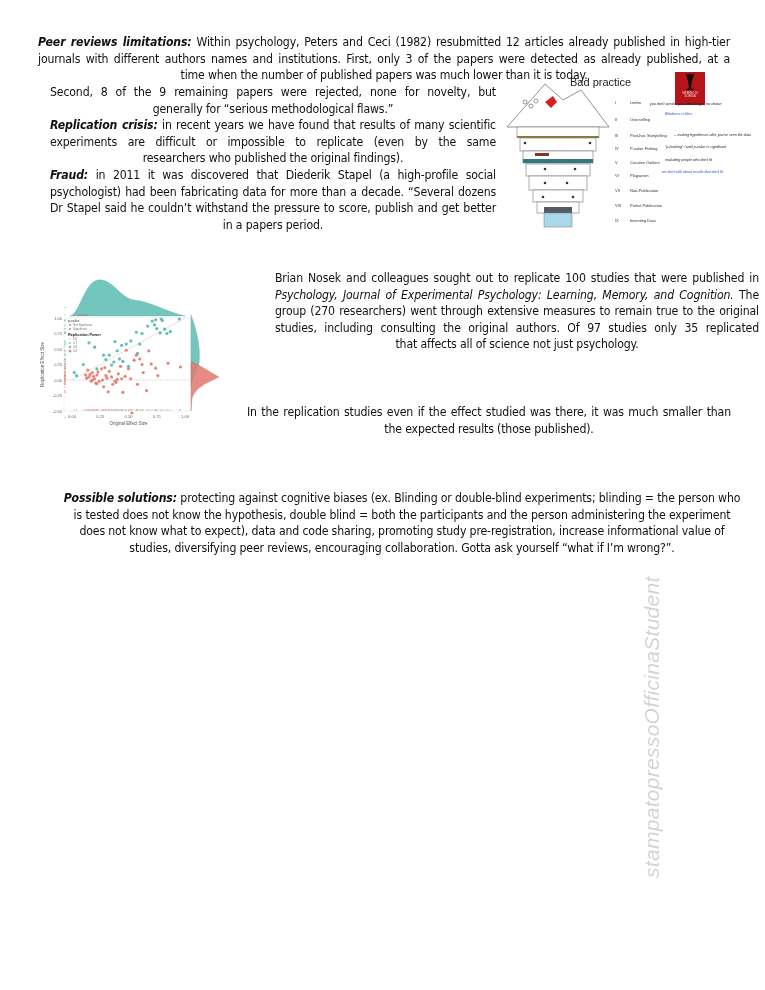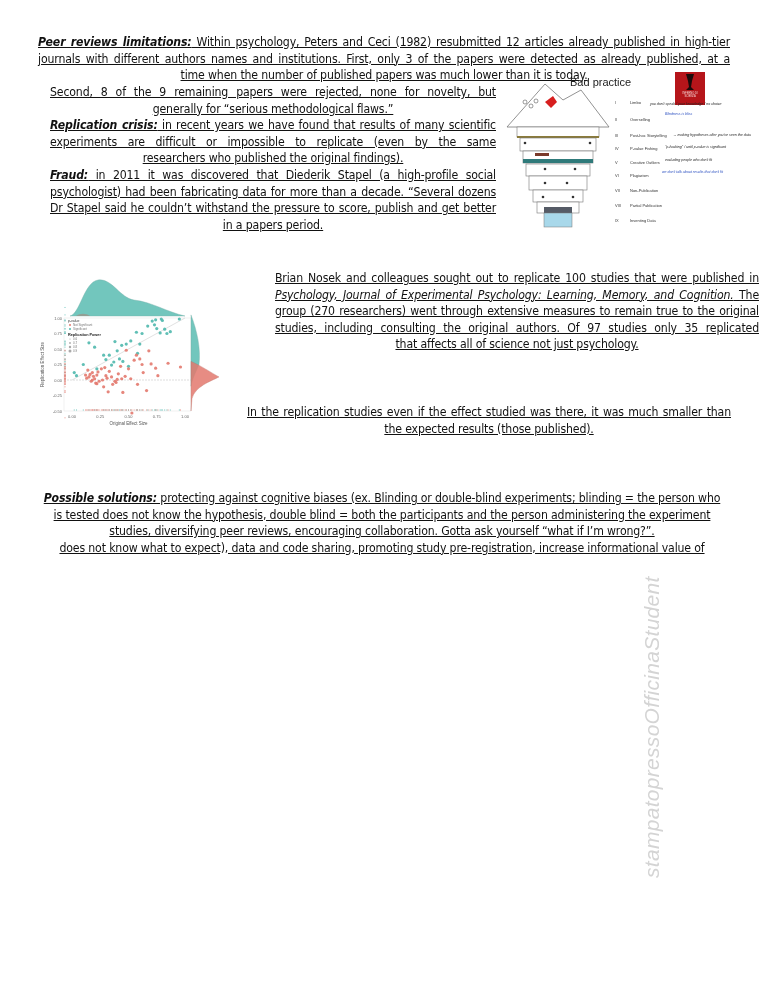--- a/index.html
+++ b/index.html
@@ -1,25 +1,25 @@
 <!DOCTYPE html>
 <html><head>
 <meta charset="utf-8">
 <style>
   html, body { margin: 0; padding: 0; background: #ffffff; }
   body { width: 765px; height: 990px; position: relative; overflow: hidden;
          font-family: "Liberation Sans", sans-serif; color: #111; }
   .para { position: absolute; font-family: "DejaVu Sans Condensed", "Liberation Sans Narrow", "Liberation Sans", sans-serif;
-          font-size: 12.2px; line-height: 16.6px; text-align: justify; letter-spacing: -0.15px; text-decoration: underline; }
+          font-size: 12.2px; line-height: 16.6px; text-align: justify; letter-spacing: -0.15px; }
   .para b { font-style: italic; font-weight: bold; }
   .p1 { left: 38px; top: 34px; width: 692px; }
   .p2 { left: 38px; top: 84px; width: 446px; margin-left: 12px; }
   .p3 { left: 247px; top: 270px; width: 484px; margin-left: 28px; }
   .p4 { left: 247px; top: 404px; width: 484px; }
-  .p5 { left: 32px; top: 490px; width: 700px; text-align: left; }
+  .p5 { left: 52px; top: 490px; width: 700px; text-align: left; }
   .jl { display: block; text-align: justify; text-align-last: justify; }
   .ll { display: block; text-align: center; }
   i.j { font-style: italic; }
 
   
   #bad-practice { position: absolute; left: 505px; top: 72px; width: 235px; height: 160px; }
   #bad-practice .title { position: absolute; left: 65px; top: 4px; font-size: 11px; color: #222; }
   #bad-practice .row-num { position: absolute; left: 110px; font-size: 4px; color: #444; width: 10px; }
   #bad-practice .row-lab { position: absolute; left: 125px; font-size: 4px; color: #333; white-space: nowrap; }
   #bad-practice .note { position: absolute; font-size: 3.6px; color: #222; font-style: italic; white-space: nowrap; }
@@ -426,17 +426,17 @@
 </div>
 
 <div class="para p4">
   <span class="jl">In the replication studies even if the effect studied was there, it was much smaller than</span>
   <span class="ll">the expected results (those published).</span>
 </div>
 
 <div class="para p5">
   <span class="ll"><b>Possible solutions:</b><span> protecting against cognitive biases (ex. Blinding or double-blind experiments; blinding = the person who</span></span>
   <span class="ll">is tested does not know the hypothesis, double blind = both the participants and the person administering the experiment</span>
+  <span class="ll">does not know what to expect), data and code sharing, promoting study pre-registration, increase informational value of</span>
   <span class="ll">studies, diversifying peer reviews, encouraging collaboration. Gotta ask yourself “what if I’m wrong?”.</span>
-  <span class="ll">does not know what to expect), data and code sharing, promoting study pre-registration, increase informational value of</span>
 </div>
 
 <div id="watermark">stampatopressoOfficinaStudent</div>
 
 </body></html>

